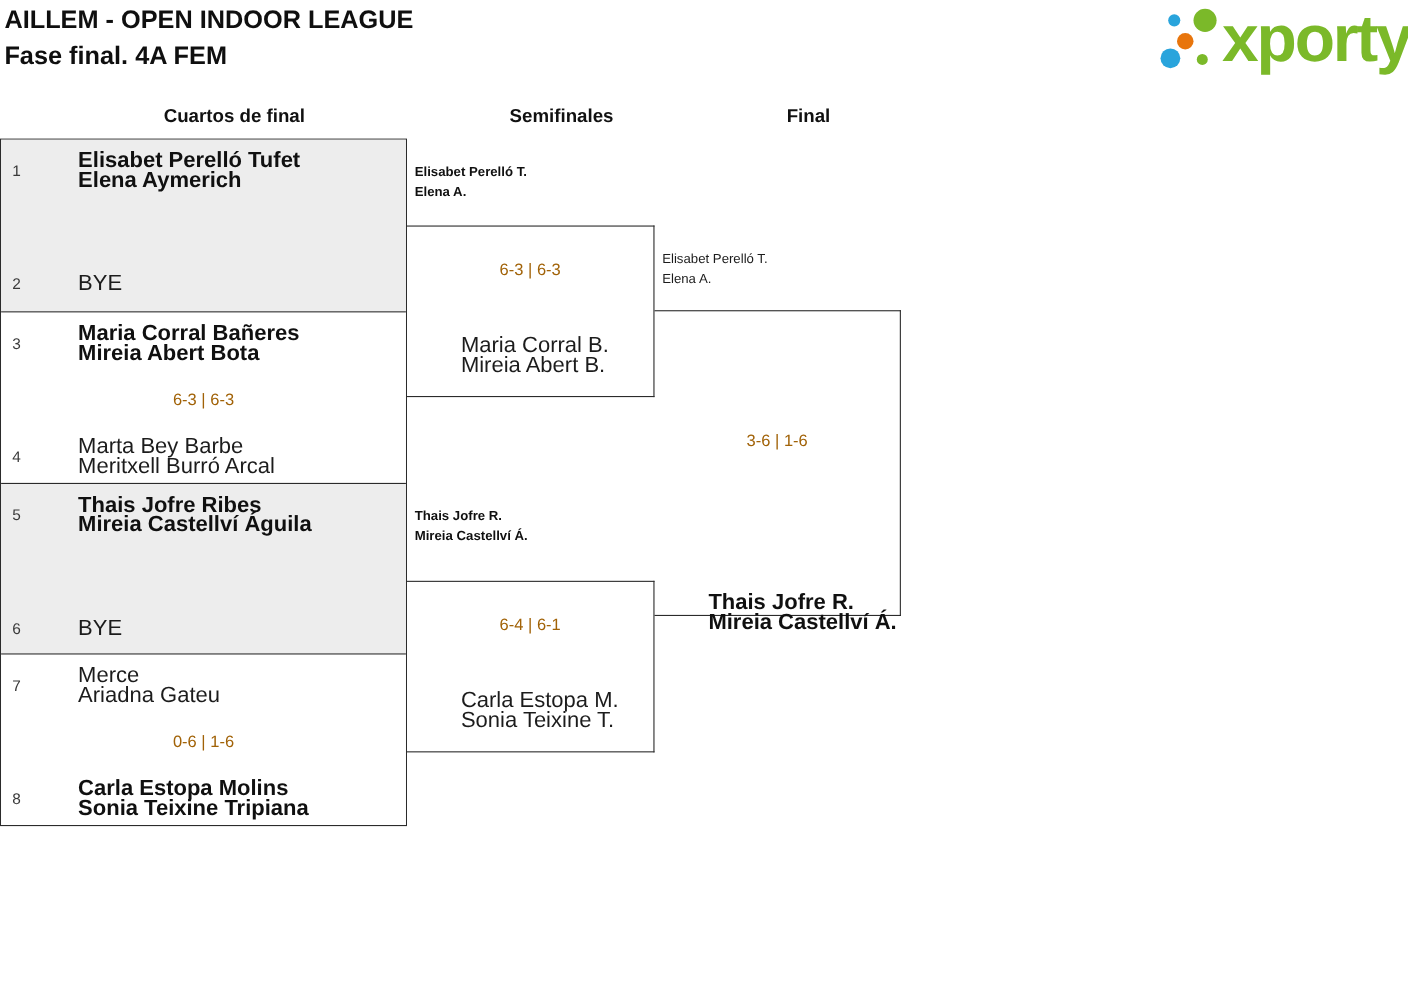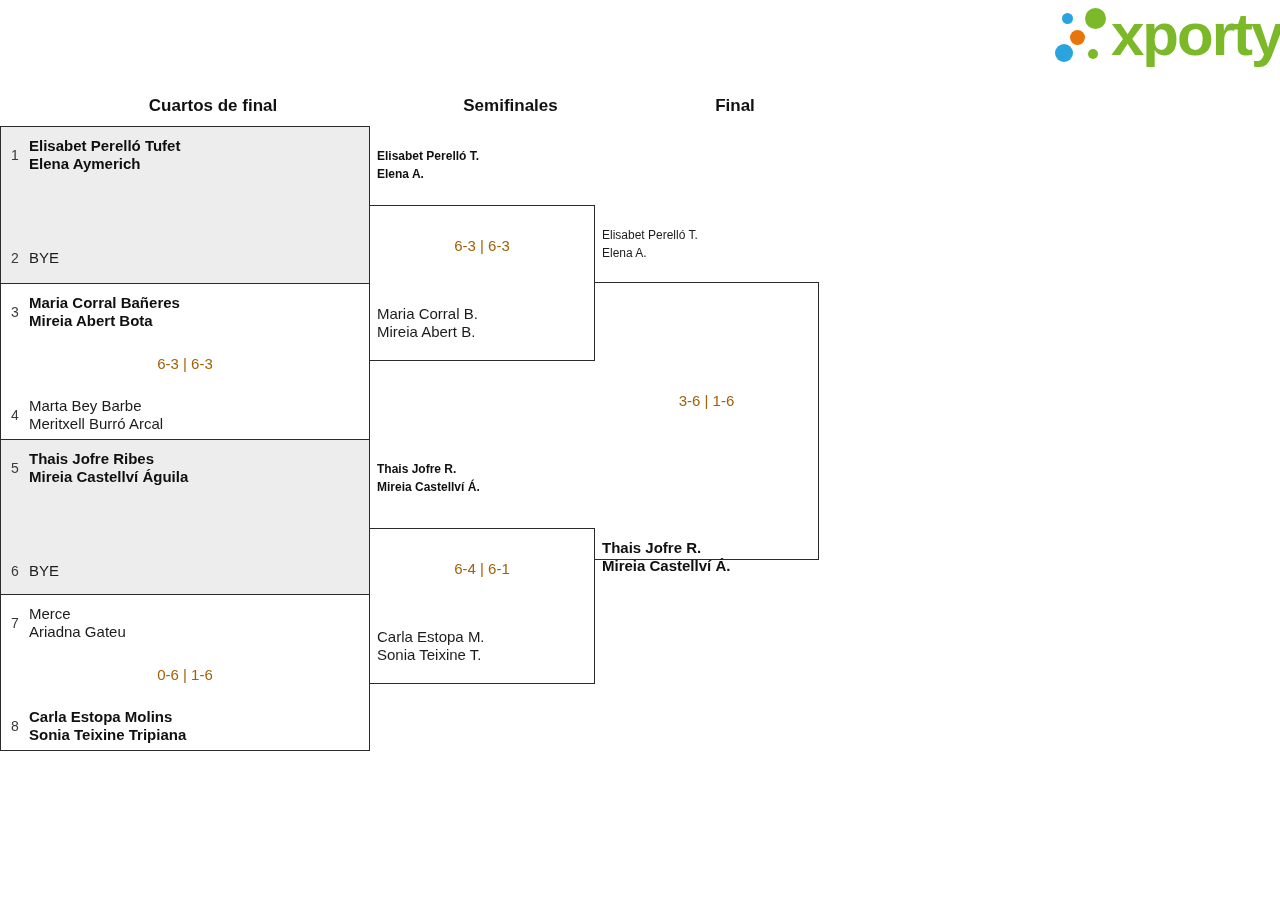--- a/index.html
+++ b/index.html
@@ -37,21 +37,21 @@
 
   
   .qf-col {
     position: absolute; left: 0; top: 126px; width: 370px; height: 625px;
     border: 1px solid #2b2b2b; box-sizing: border-box;
   }
   .qf-row { position: relative; height: 155.75px; box-sizing: border-box; background: #ffffff; }
   .qf-row + .qf-row { border-top: 1px solid #2b2b2b; }
   .qf-row.shaded { background: #ededed; }
 
-  .team { position: absolute; font-size: 15px; line-height: 18px; color: #1c1c1c; white-space: nowrap; }
+  .team { position: absolute; font-size: 20px; line-height: 18px; color: #1c1c1c; white-space: nowrap; margin-left: 42px; }
   .team.winner { font-weight: 700; color: #101010; }
   .team-top { left: 28px; top: 10px; }
   .team-bottom { left: 28px; top: 113px; }
   .team-bottom.bye { top: 122px; }
 
   .seed { position: absolute; left: 5px; width: 18px; text-align: center; font-size: 14px; color: #3a3a3a; }
   .seed-top { top: 10px; height: 36px; line-height: 36px; }
   .seed-bottom { top: 113px; height: 36px; line-height: 36px; }
   .seed-bottom.bye { top: 122px; height: 18px; line-height: 18px; }
 
@@ -81,20 +81,24 @@
   .float-team.winner { font-weight: 700; color: #101010; }
   .sf1-top { left: 377px; top: 147px; }
   .sf2-top { left: 377px; top: 460px; }
   .final-top { left: 602px; top: 226px; }
 </style>
 </head>
 <body>
 
 <div class="page">
 
+  <div class="title-block">
+    <div class="title-line">AILLEM - OPEN INDOOR LEAGUE</div>
+    <div class="title-line">Fase final. 4A FEM</div>
+  </div>
 
   <div>
     <span class="dot dot-blue-small"></span>
     <span class="dot dot-green-big"></span>
     <span class="dot dot-orange"></span>
     <span class="dot dot-blue-big"></span>
     <span class="dot dot-green-small"></span>
     <span class="wordmark">xporty</span>
   </div>
 

